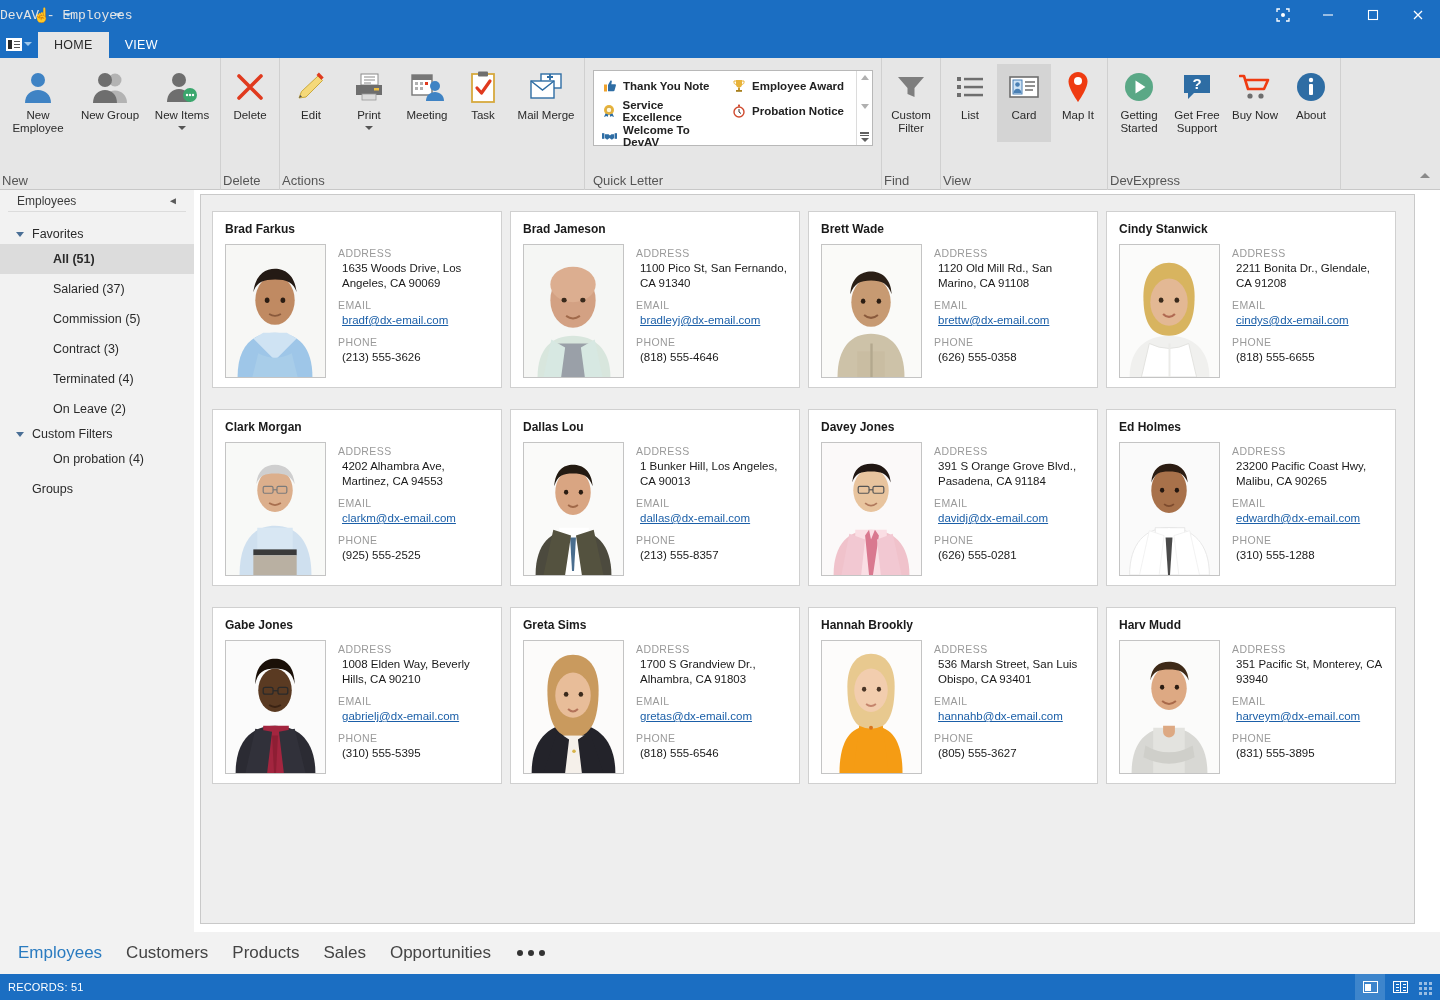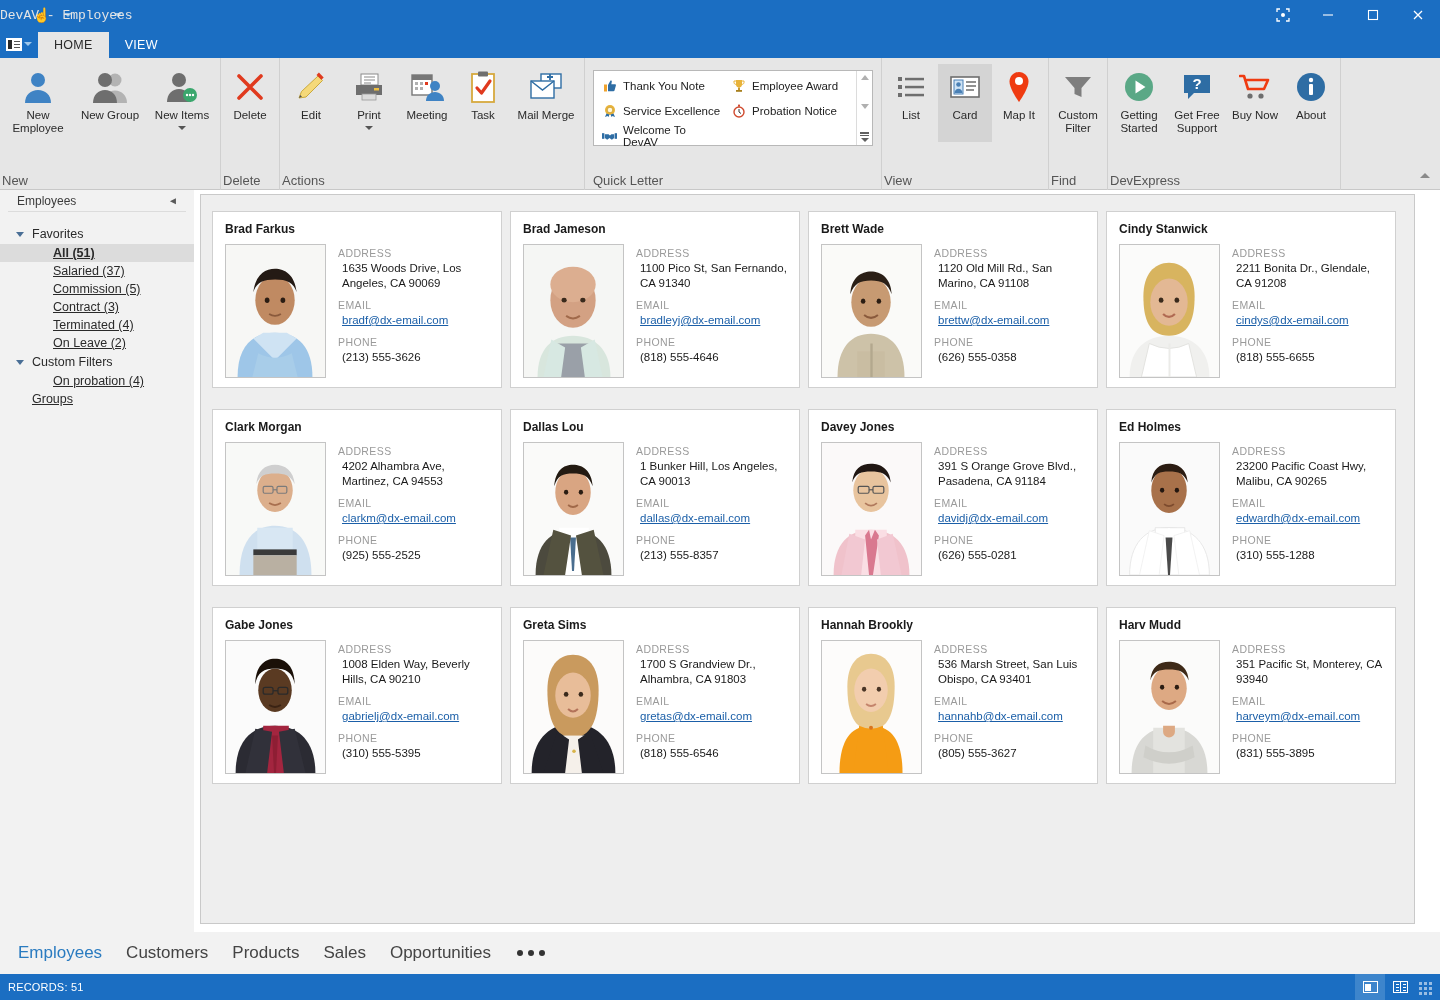--- a/index.html
+++ b/index.html
@@ -129,20 +129,21 @@
     border-top: 4px solid #555;
   }
   .rbtn.narrow { width: 54px; }
   .rbtn.wide { width: 58px; }
 
   
   .gallery {
     width: 280px; height: 76px; margin-top: 6px;
     background: #ffffff; border: 1px solid #b8b8b8;
     display: flex;
+    font-weight: bold;
   }
   .gallery-items {
     flex: 1; display: grid;
     grid-template-columns: 1fr 1fr;
     grid-auto-rows: 25px;
     padding: 2px 0 0 4px;
   }
   .gitem {
     display: flex; align-items: center; gap: 6px;
     font-size: 11.5px; color: #222; padding: 0 4px;
@@ -199,22 +200,22 @@
   .nav-group {
     height: 20px; display: flex; align-items: center;
     padding-left: 16px; gap: 8px; color: #2a2a2a;
   }
   .nav-chev {
     width: 0; height: 0;
     border-left: 4px solid transparent; border-right: 4px solid transparent;
     border-top: 5px solid #4a6f96;
   }
   .nav-item {
-    height: 18px; display: flex; align-items: center;
-    padding-left: 53px; color: #2a2a2a; text-decoration: underline;
+    height: 30px; display: flex; align-items: center;
+    padding-left: 53px; color: #2a2a2a;
   }
   .nav-item.sel { background: #dcdcdc; font-weight: bold; }
   .nav-item.plain { padding-left: 32px; }
 
   
   .content {
     flex: 1; min-width: 0; padding: 4px 25px 8px 6px;
     display: flex; flex-direction: column;
   }
   .content-inner {
@@ -589,20 +590,34 @@
           </div>
         </div>
       </div>
       <div class="rgroup-label">Quick Letter</div>
     </div>
 
     <div class="rgroup">
       <div class="rgroup-body">
         <div class="rbtn narrow">
           <span class="rbtn-ico">
+            <svg width="30" height="26" viewBox="0 0 30 26">
+                <path d="M2 3h26l-9.5 11v9L11.5 20v-6z" fill="#7e7e7e"></path>
+              </svg>
+          </span>
+          <span class="rbtn-lbl">Custom Filter</span>
+        </div>
+      </div>
+      <div class="rgroup-label">Find</div>
+    </div>
+
+    <div class="rgroup">
+      <div class="rgroup-body">
+        <div class="rbtn narrow">
+          <span class="rbtn-ico">
             <svg width="28" height="24" viewBox="0 0 28 24">
                 <rect x="1" y="2" width="4" height="4" fill="#6e6e6e"></rect>
                 <rect x="8" y="2.8" width="19" height="2.5" fill="#6e6e6e"></rect>
                 <rect x="1" y="10" width="4" height="4" fill="#6e6e6e"></rect>
                 <rect x="8" y="10.8" width="19" height="2.5" fill="#6e6e6e"></rect>
                 <rect x="1" y="18" width="4" height="4" fill="#6e6e6e"></rect>
                 <rect x="8" y="18.8" width="19" height="2.5" fill="#6e6e6e"></rect>
               </svg>
           </span>
           <span class="rbtn-lbl">List</span>
@@ -623,34 +638,20 @@
           <span class="rbtn-ico">
             <svg width="24" height="32" viewBox="0 0 24 32">
                 <path d="M12 1C6.8 1 2.5 5.3 2.5 10.5 2.5 18 12 31 12 31s9.5-13 9.5-20.5C21.5 5.3 17.2 1 12 1z" fill="#ef3b11"></path>
                 <circle cx="12" cy="10" r="4" fill="#fff"></circle>
               </svg>
           </span>
           <span class="rbtn-lbl">Map It</span>
         </div>
       </div>
       <div class="rgroup-label">View</div>
-    </div>
-
-    <div class="rgroup">
-      <div class="rgroup-body">
-        <div class="rbtn narrow">
-          <span class="rbtn-ico">
-            <svg width="30" height="26" viewBox="0 0 30 26">
-                <path d="M2 3h26l-9.5 11v9L11.5 20v-6z" fill="#7e7e7e"></path>
-              </svg>
-          </span>
-          <span class="rbtn-lbl">Custom Filter</span>
-        </div>
-      </div>
-      <div class="rgroup-label">Find</div>
     </div>
 
     <div class="rgroup">
       <div class="rgroup-body">
         <div class="rbtn wide">
           <span class="rbtn-ico">
             <svg width="30" height="30" viewBox="0 0 30 30">
                 <circle cx="15" cy="15" r="14" fill="#5aa886"></circle>
                 <path d="M11.5 8.5l10 6.5-10 6.5z" fill="#fff"></path>
               </svg>

